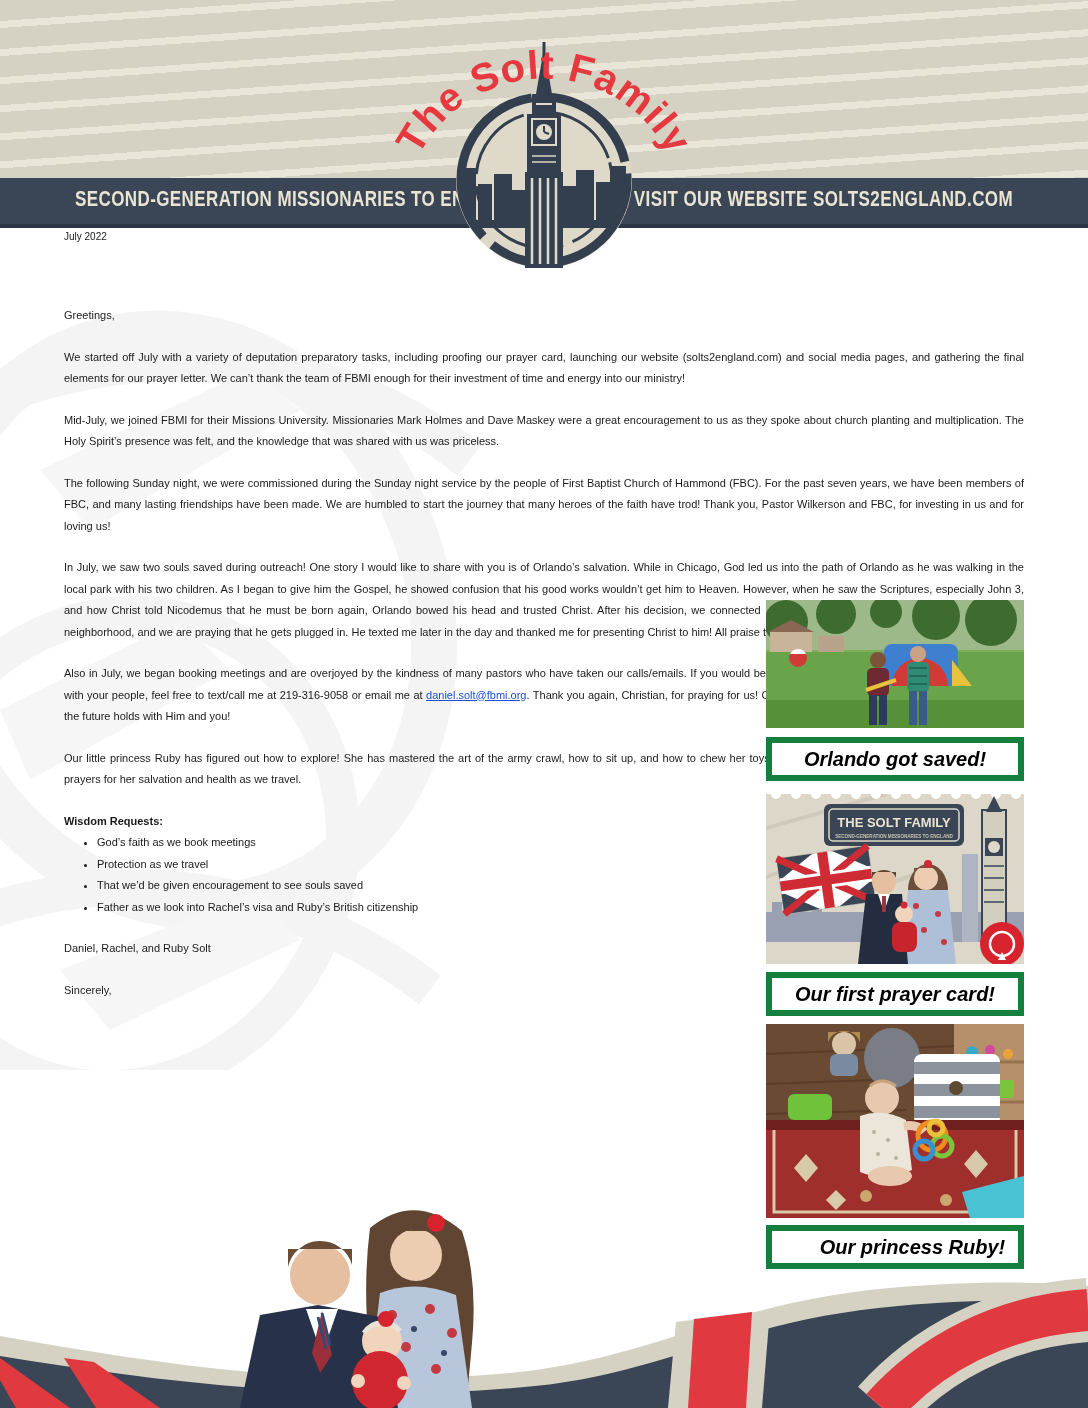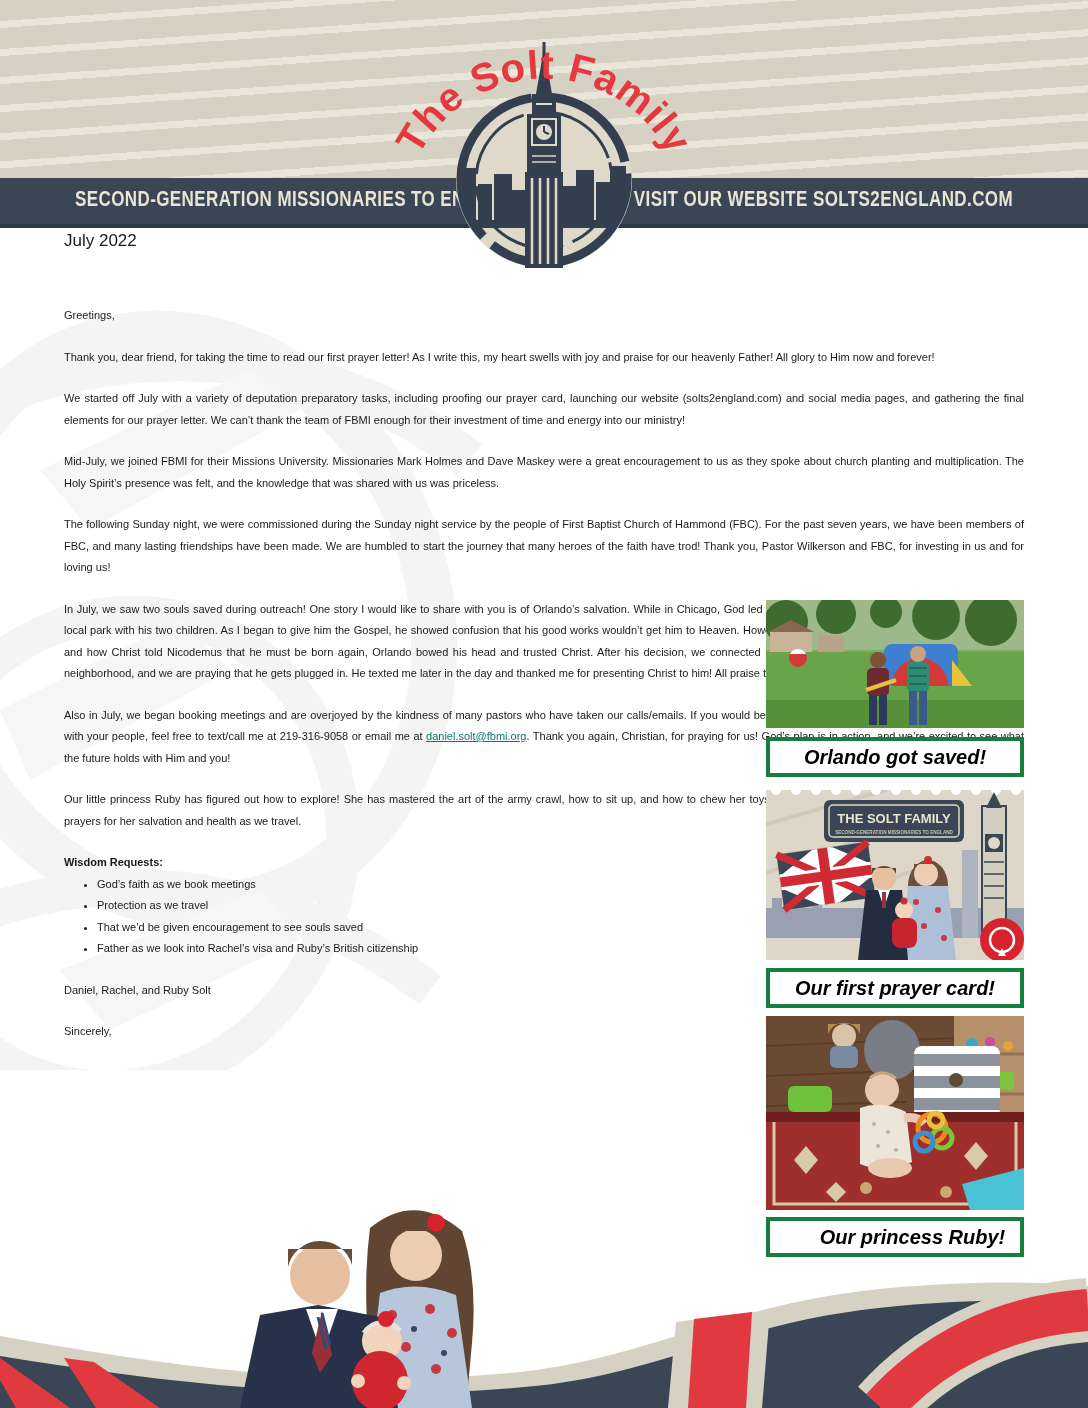--- a/index.html
+++ b/index.html
@@ -23,40 +23,40 @@
   }
   .banner-text {
     position: absolute; top: 12px;
     color: #eae4d2; font-weight: 700; font-size: 17px; letter-spacing:.4px;
     text-transform: uppercase; white-space: nowrap;
   }
   .banner-text span { display:inline-block; transform: scaleY(1.25); transform-origin: center; }
   .banner-left { left: 75px; }
   .banner-right { right: 75px; }
   .logo-svg { position:absolute; left:344px; top:18px; width:400px; height:262px; z-index:6; }
-  .date { position:absolute; left:64px; top:231px; font-size:17px; }
+  .date { position:absolute; left:64px; top:231px; font-size:10px; }
   
   .watermark { position:absolute; left:0; top:290px; width:560px; height:780px; z-index:0; opacity:.55; }
   
   .letter {
     position:absolute; left:64px; top:305px; width:960px; z-index:2;
     font-size:11px; line-height:21.5px;
   }
   .letter p { margin: 0 0 20px 0; }
   .letter p.just { text-align: justify; }
   .narrow { margin-right:272px; }
   .pr-head { font-weight:700; margin-bottom:0 !important; }
   .pr-list { list-style: disc; padding-left:33px; margin:0 272px 20px 0; }
   .pr-list li { line-height:21.5px; }
-  .email-link { color:#0f766e; text-decoration:underline; cursor:pointer; }
+  .email-link { color:#1d4ed8; text-decoration:underline; cursor:pointer; }
   
   .photo-col { position:absolute; left:766px; top:600px; width:258px; z-index:4; }
   .photo { display:block; width:258px; background:#fff; }
   .cap {
-    border:4px solid #15803d; background:#fff; text-align:center;
+    border:6px solid #15803d; background:#fff; text-align:center;
     font-style: italic; font-weight:700; font-size:20px; line-height:22px;
     padding:5px 2px; color:#000;
   }
   .cap1 { margin:9px 0 13px 0; }
   .cap2 { margin:8px 0 8px 0; }
   .cap3 { margin:7px 0 0 0;padding-left:37px; }
   
   .bottom-wave { position:absolute; left:0; bottom:0; width:1088px; height:150px; z-index:1; }
   .family-photo { position:absolute; left:80px; top:1183px; width:515px; height:225px; z-index:3; }
 </style>
@@ -137,21 +137,20 @@
     </g>
     <g fill="#efefef">
       <polygon points="40,180 250,80 300,120 90,240"></polygon>
       <polygon points="0,420 180,330 230,380 30,490"></polygon>
       <polygon points="60,680 260,600 300,650 110,740"></polygon>
     </g>
   </svg>
 
   <div class="letter">
     <p>Greetings,</p>
-    <p class="just">Thank you, dear friend, for taking the time to read our first prayer letter! As I write this, my heart swells with joy and praise for our heavenly Father! All glory to Him now and forever!</p>
     <p class="just">We started off July with a variety of deputation preparatory tasks, including proofing our prayer card, launching our website (solts2england.com) and social media pages, and gathering the final elements for our prayer letter. We can’t thank the team of FBMI enough for their investment of time and energy into our ministry!</p>
     <p class="just">Mid-July, we joined FBMI for their Missions University. Missionaries Mark Holmes and Dave Maskey were a great encouragement to us as they spoke about church planting and multiplication. The Holy Spirit’s presence was felt, and the knowledge that was shared with us was priceless.</p>
     <p class="just">The following Sunday night, we were commissioned during the Sunday night service by the people of First Baptist Church of Hammond (FBC). For the past seven years, we have been members of FBC, and many lasting friendships have been made. We are humbled to start the journey that many heroes of the faith have trod! Thank you, Pastor Wilkerson and FBC, for investing in us and for loving us!</p>
     <p class="just narrow">In July, we saw two souls saved during outreach! One story I would like to share with you is of Orlando’s salvation. While in Chicago, God led us into the path of Orlando as he was walking in the local park with his two children. As I began to give him the Gospel, he showed confusion that his good works wouldn’t get him to Heaven. However, when he saw the Scriptures, especially John 3, and how Christ told Nicodemus that he must be born again, Orlando bowed his head and trusted Christ. After his decision, we connected him to a friend of ours who attends a church in his neighborhood, and we are praying that he gets plugged in. He texted me later in the day and thanked me for presenting Christ to him! All praise to Him!</p>
     <p class="just narrow"><span>Also in July, we began booking meetings and are overjoyed by the kindness of many pastors who have taken our calls/emails. If you would be interested in our coming to your church and serving with your people, feel free to text/call me at </span><span>219-316-9058</span><span> or email me at </span><a class="email-link">daniel.solt@fbmi.org</a><span>. Thank you again, Christian, for praying for us! God’s plan is in action, and we’re excited to see what the future holds with Him and you!</span></p>
     <p class="just narrow">Our little princess Ruby has figured out how to explore! She has mastered the art of the army crawl, how to sit up, and how to chew her toys. She is such a joy to us, and we would appreciate prayers for her salvation and health as we travel.</p>
     <p class="pr-head narrow">Wisdom Requests:</p>
     <ul class="pr-list">
       <li>God’s faith as we book meetings</li>
       <li>Protection as we travel</li>

